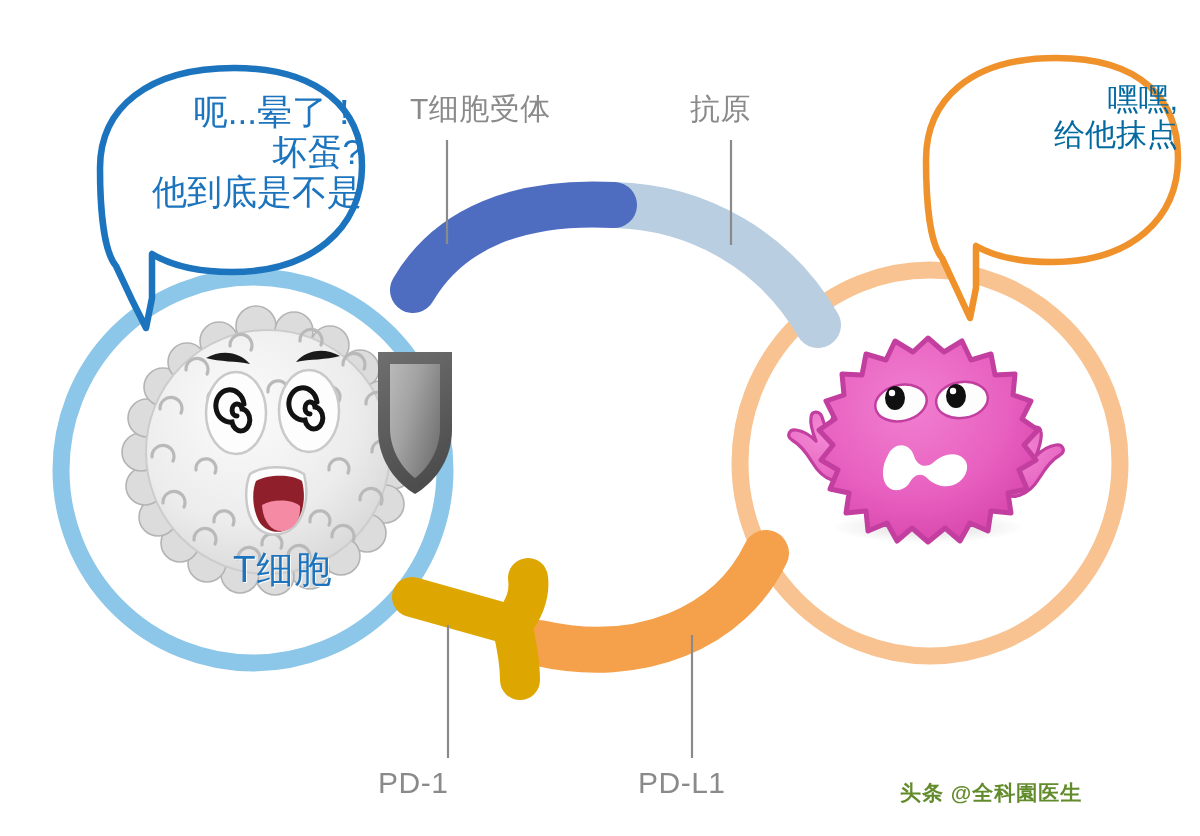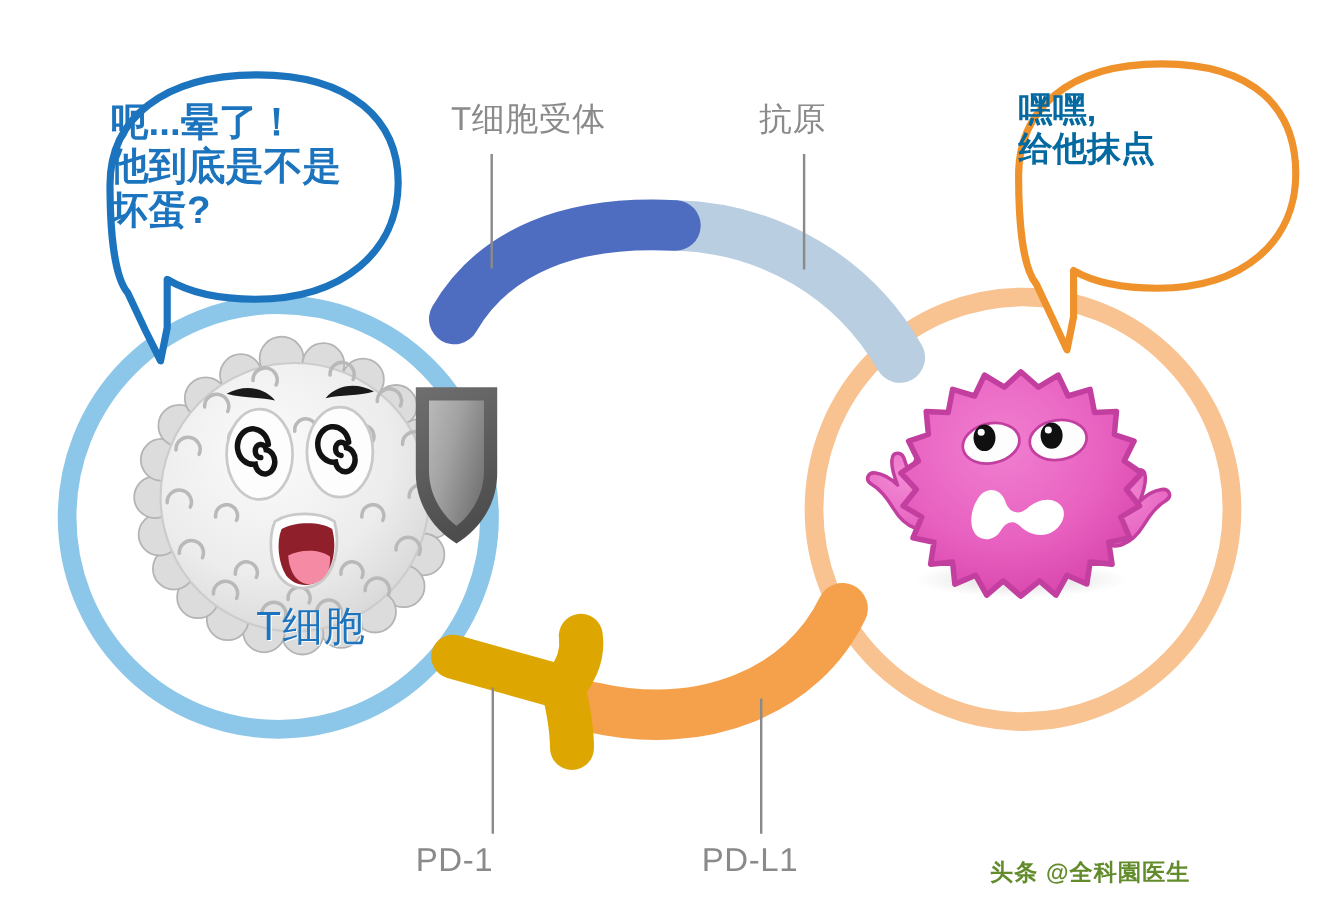--- a/index.html
+++ b/index.html
@@ -48,22 +48,22 @@
   .lbl-cell-orange {
     color: #f0922b;
     font-size: 37px;
     letter-spacing: 1px;
     text-shadow: 1px 1px 0 rgba(255,255,255,0.9);
   }
 
   
   .bubble-text {
     position: absolute;
-    text-align: left;
-    font-weight: bold;
+    text-align: right;
+    font-weight: normal;
     line-height: 1.14;
   }
   .bubble-text-blue {
     color: #1b74bd;
     font-size: 35px;
   }
   .bubble-text-orange {
     color: #0369a1;
     font-size: 31px;
   }
@@ -312,22 +312,22 @@
   <div class="lbl lbl-gray" style="left:386px; top:94px;margin-left:24px;">T细胞受体</div>
   <div class="lbl lbl-gray" style="left:690px; top:94px;">抗原</div>
 
   <div class="lbl lbl-gray" style="left:378px; top:768px;">PD-1</div>
   <div class="lbl lbl-gray" style="left:638px; top:768px;">PD-L1</div>
 
   <div class="lbl lbl-cell-blue" style="left:233px; top:551px;">T细胞</div>
 
   <div class="bubble-text bubble-text-blue" style="left:100px; top:92px; width:262px;">
     <div>呃...晕了！</div>
+    <div>坏蛋?</div>
     <div>他到底是不是</div>
-    <div>坏蛋?</div>
   </div>
 
   <div class="bubble-text bubble-text-orange" style="left:926px; top:82px; width:252px;">
     <div>嘿嘿,</div>
     <div>给他抹点</div>
   </div>
 
   <div class="watermark" style="left:900px; top:779px;">头条 @全科園医生</div>
 
 </div>

